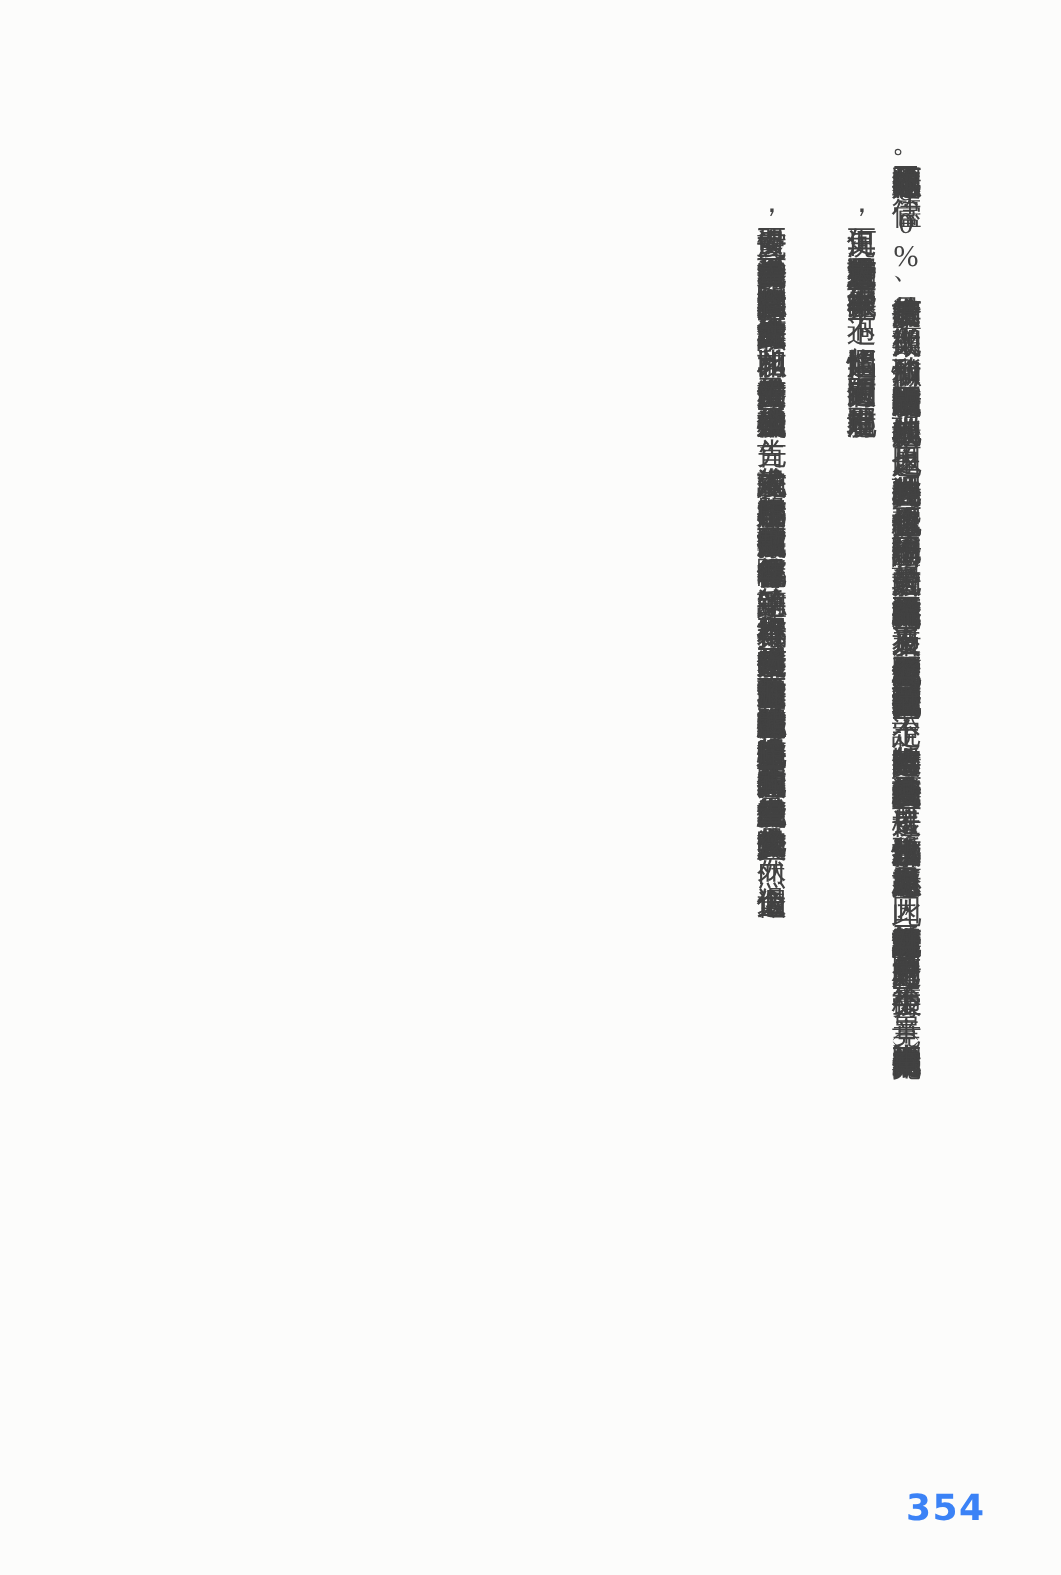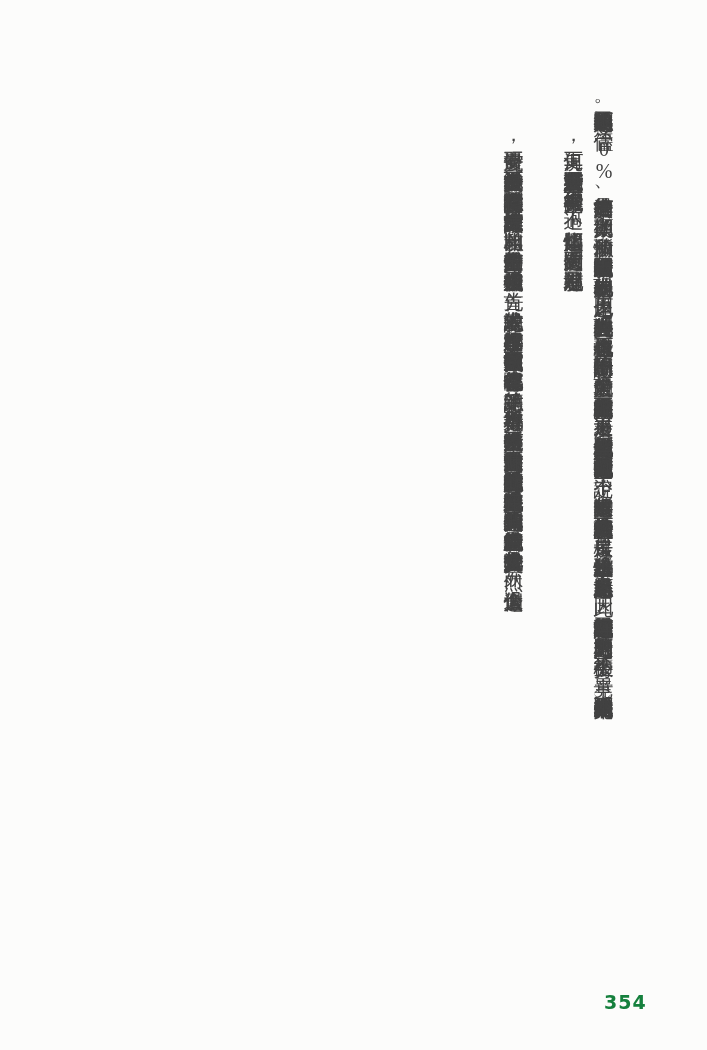--- a/index.html
+++ b/index.html
@@ -25,24 +25,24 @@
   }
   .text-block p { margin:0; text-indent:2em; }
   .text-block p.no-indent { text-indent:0; }
   .section { display:block; }
   .section-gap { margin-right:30px; }  
   .upright { text-orientation:upright; } 
   .page-number {
     position:absolute;
     left:604px; top:991px;
     font-family:"DejaVu Sans","Liberation Sans",sans-serif;
-    font-size:19px;
+    font-size:24px;
     font-weight:bold;
     letter-spacing:1px;
-    color:#15803d;
+    color:#3b82f6;
   }
 </style>
 </head>
 <body>
 
 <div class="page">
 
   <main class="text-block">
 
     <section class="section">

